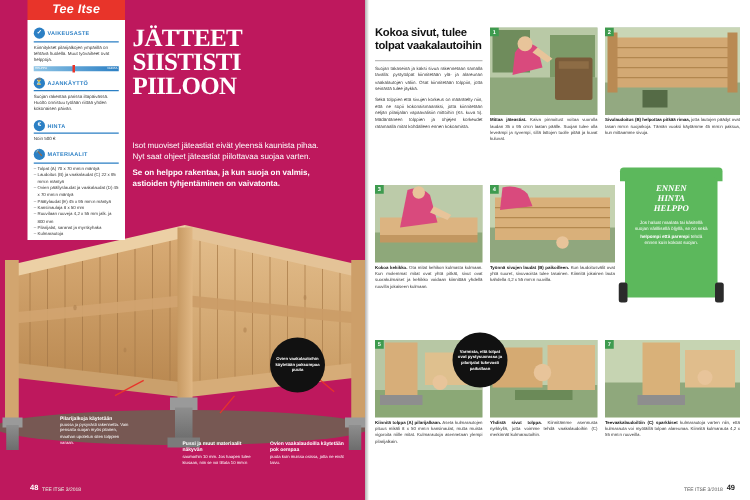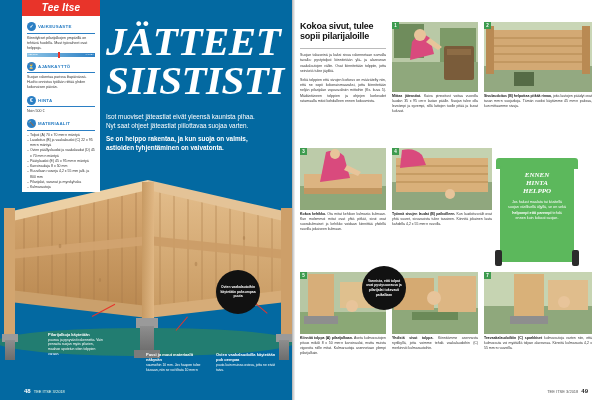--- a/index.html
+++ b/index.html
@@ -8,21 +8,21 @@
     font-family: "Liberation Sans", sans-serif;
     overflow: hidden;
     background: #ffffff;
   }
   .spread { position: relative; width: 600px; height: 400px; display: flex; }
 
   
   .page-left {
     position: relative;
     width: 292px; height: 400px;
-    background: #0369a1;
+    background: #be185d;
     overflow: hidden;
   }
   .page-right {
     position: relative;
     width: 308px; height: 400px;
     background: #ffffff;
     overflow: hidden;
   }
   .gutter {
     position: absolute; left: 292px; top: 0;
@@ -87,22 +87,22 @@
   .mat-list { list-style: none; font-size: 3.5px; line-height: 1.5; color: #333; }
   .mat-list li { position: relative; padding-left: 3px; }
   .mat-list li:before { content: "–"; position: absolute; left: 0; }
 
   
   .headline {
     position: absolute; left: 106px; top: 22px;
     width: 180px;
     color: #ffffff;
     font-family: "Liberation Serif", serif;
-    font-weight: bold; font-style: italic;
-    font-size: 41px; line-height: .94;
+    font-weight: bold; 
+    font-size: 20px; line-height: .94;
     letter-spacing: -0.5px;
     z-index: 6;
   }
   .headline div { white-space: nowrap; }
   .intro {
     position: absolute; left: 106px; top: 112px;
     width: 176px; color: #ffffff;
     font-size: 6.4px; line-height: 1.48;
     z-index: 6;
   }
@@ -171,21 +171,21 @@
     z-index: 4;
   }
   .step .cap {
     font-size: 3.5px; line-height: 1.45; color: #333; margin-top: 2px;
     text-align: justify;
   }
   .step .cap b { color: #111; }
 
   
   .bin {
-    position: absolute; left: 494px; top: 156px;
+    position: absolute; left: 494px; top: 132px;
     width: 86px; height: 112px; z-index: 30;
   }
   .bin-body {
     position: absolute; left: 6px; top: 10px;
     width: 74px; height: 96px;
     background: #5cb85c; border-radius: 3px 3px 2px 2px;
   }
   .bin-lid {
     position: absolute; left: 2px; top: 2px;
     width: 82px; height: 11px;
@@ -364,20 +364,21 @@
         <li>Kansinaulaja 8 x 50 mm</li>
         <li>Ruuvilaan ruuveja 4,2 x 55 mm jalk. ja 800 mm</li>
         <li>Pilarijalat, saranat ja myrskyhaka</li>
         <li>Kulmarautoja</li>
       </ul>
     </div>
 
     <div class="headline">
       <div>JÄTTEET</div>
       <div>SIISTISTI</div>
+      <div>PIILOON</div>
     </div>
 
     <div class="intro">
       <div>Isot muoviset jäteastiat eivät yleensä kaunista pihaa.</div>
       <div>Nyt saat ohjeet jäteastiat piilottavaa suojaa varten.</div>
       <span class="b">Se on helppo rakentaa, ja kun suoja on valmis,</span>
       <span class="b" style="margin-top:0">astioiden tyhjentäminen on vaivatonta.</span>
     </div>
 
     <div class="callout co1">
@@ -396,21 +397,21 @@
     <div class="pagenum-l">
       <span class="pn">48</span>
       <span>TEE ITSE  3/2018</span>
     </div>
   </div>
 
   <div class="page-right">
 
     <div class="r-head">
       <span>Kokoa sivut, tulee</span><br>
-      <span>sopii pilarijaloille</span>
+      <span>tolpat vaakalautoihin</span>
     </div>
     <div class="r-rule"></div>
     <div class="r-body">
       <p>Suojan takaseinä ja kaksi sivua rakennetaan samalla tavalla: pystytolpat kiinnitetään ylä- ja alareunan vaakalautojen väliin. Osat kiinnitetään tolppiin, jotta seinästä tulee jäykkä.</p>
       <p>Sekä tolppien että sivujen korkeus on määrätelty niin, että ne sopii kokonaismaaraksi, jotta kiinnitetään neljän pilarijalan vapaavalisiin mittoihin (Ks. kuva 5). Mädäntäneen tolppien ja ohjejen korkeudet ratamaalla mitat kohdalleen ennen kokoamista.</p>
     </div>
 
     <div class="steps">
 
       <div class="step" style="left:100px; top:22px; width:86px;">

